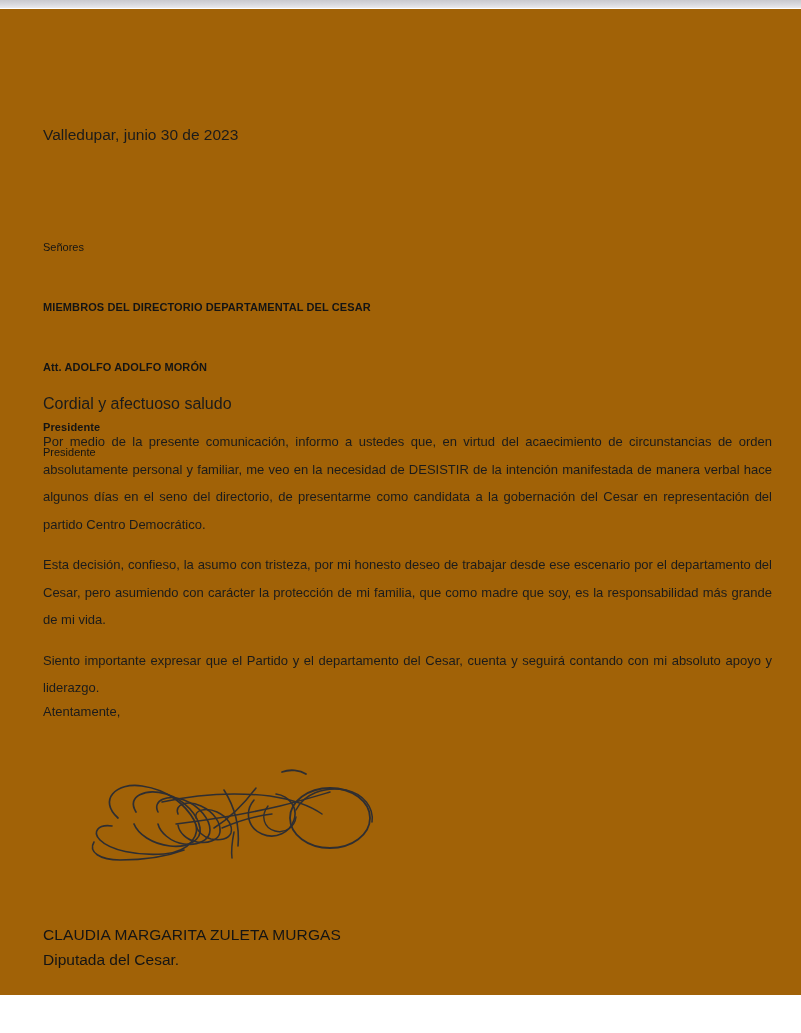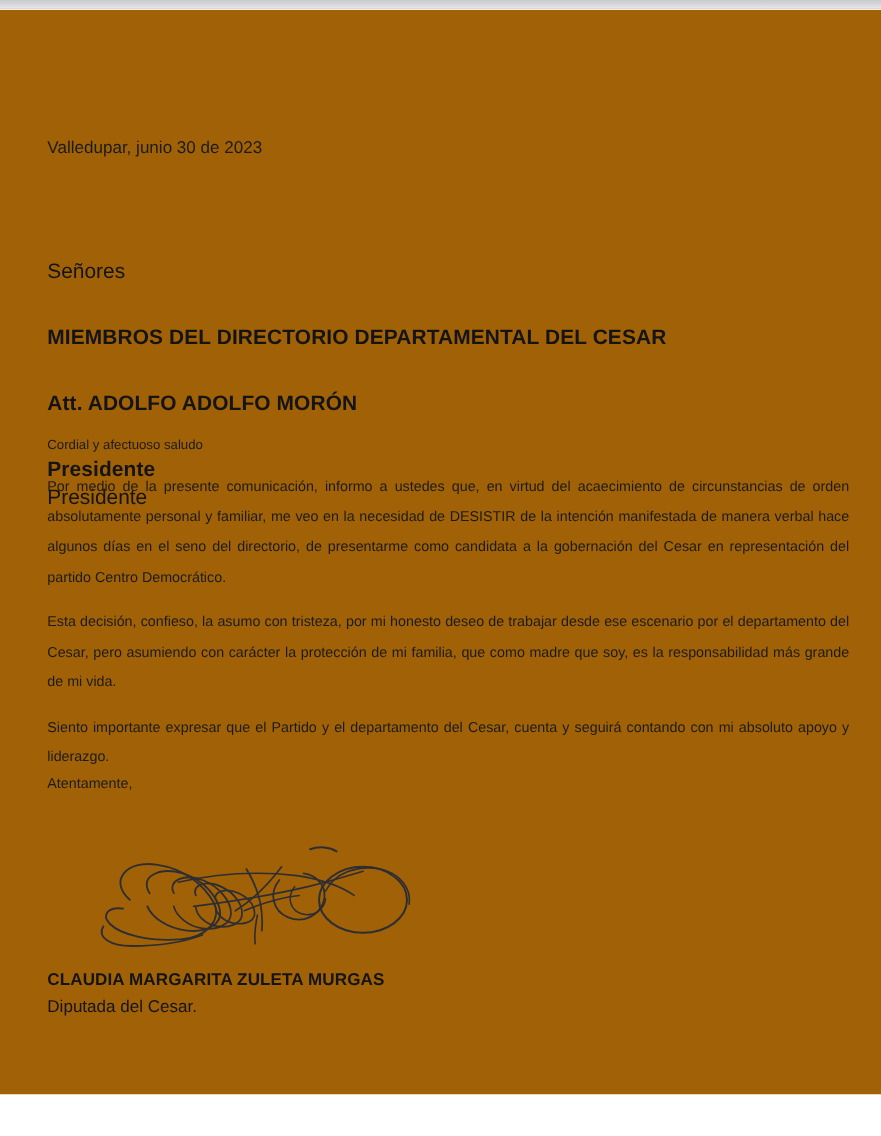--- a/index.html
+++ b/index.html
@@ -35,34 +35,34 @@
     top: 124px;
     font-size: 15.5px;
     line-height: 22px;
     color: #1b1b1b;
     white-space: nowrap;
   }
   .addressee {
     position: absolute;
     left: 43px;
     top: 235px;
-    font-size: 19px;
+    font-size: 11px;
     line-height: 25px;
     color: #141414;
   }
   .addressee .bold {
     font-weight: bold;
     letter-spacing: 0.1px;
     margin-top: 35px;
   }
   .salutation {
     position: absolute;
     left: 43px;
     top: 392px;
-    font-size: 12px;
+    font-size: 16px;
     line-height: 24px;
     color: #1b1b1b;
   }
   .body-block {
     position: absolute;
     left: 43px;
     top: 428px;
     width: 729px;
   }
   .body-block p {
@@ -98,22 +98,23 @@
   }
   .signature-block {
     position: absolute;
     left: 43px;
     top: 878px;
     font-size: 15.5px;
     line-height: 25px;
     color: #141414;
   }
   .signature-block .name {
-    font-weight: bold;
+    font-weight: normal;
     letter-spacing: 0.1px;
+    margin-top: 44px;
   }
   .signature-block .role {
     font-weight: normal;
   }
 </style>
 </head>
 <body>
 
 <div class="page">
 

